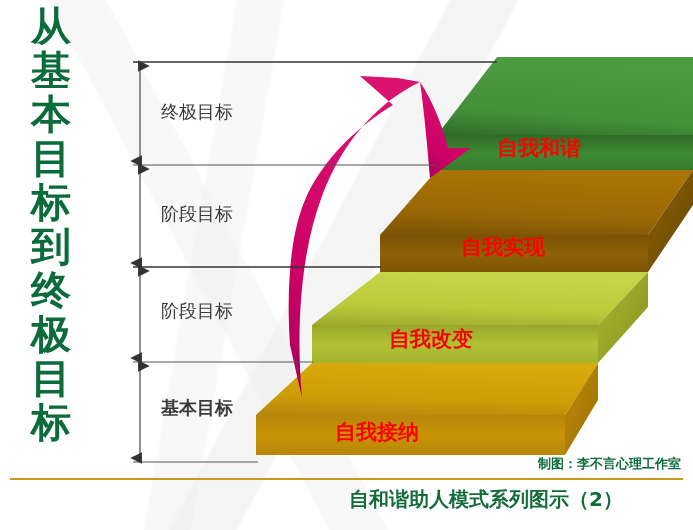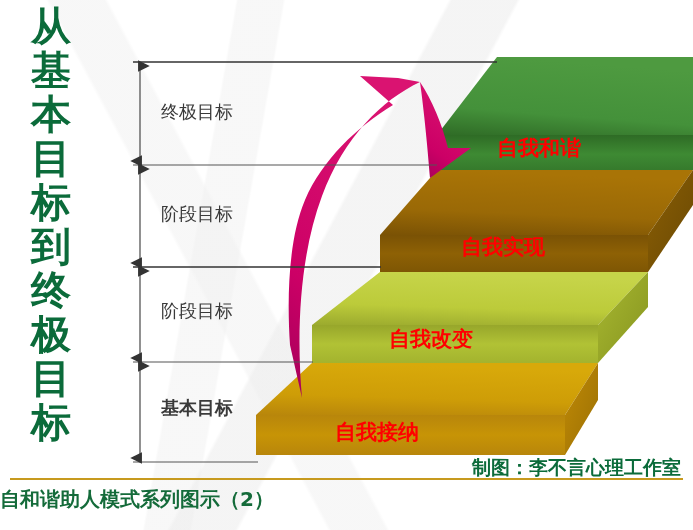--- a/index.html
+++ b/index.html
@@ -71,39 +71,39 @@
     white-space: nowrap;
     font-family: "DejaVu Serif", "Liberation Serif", serif;
   }
 
   
   #credit {
     position: absolute;
     right: 12px;
     top: 455px;
     color: #0B6B3A;
-    font-size: 19px;
+    font-size: 13px;
     font-weight: bold;
     white-space: nowrap;
     font-family: "DejaVu Serif", "Liberation Serif", serif;
   }
   #rule {
     position: absolute;
     left: 10px;
     top: 478px;
     width: 673px;
     height: 2px;
     background: #C79A1E;
   }
   #caption {
     position: absolute;
     left: 0;
     top: 486px;
     width: 623px;
-    text-align: left;
+    text-align: right;
     color: #146B3A;
     font-size: 20px;
     font-weight: bold;
     font-family: "DejaVu Sans", "Liberation Sans", sans-serif;
   }
 </style>
 </head>
 <body>
 
 <div id="slide">

